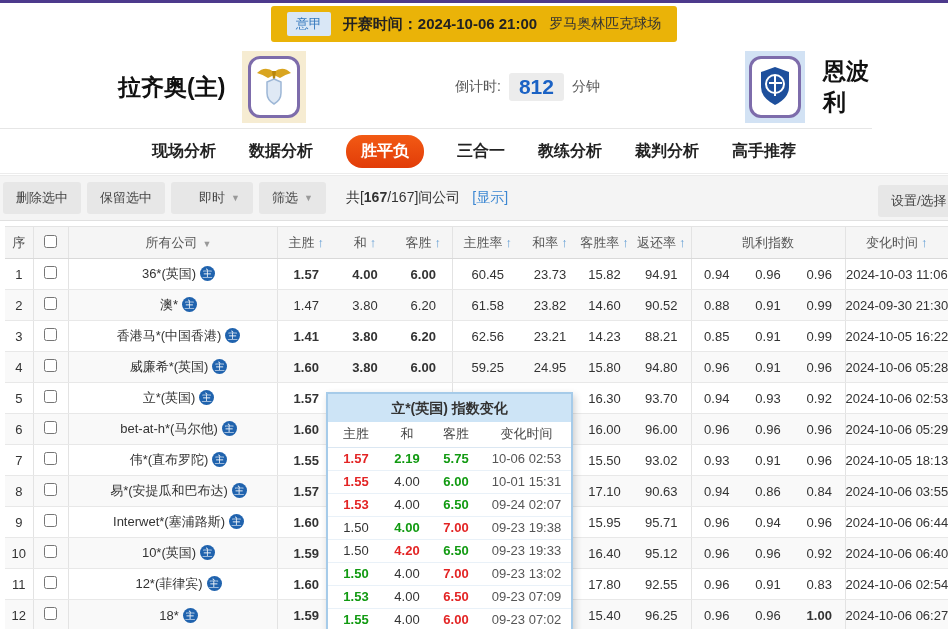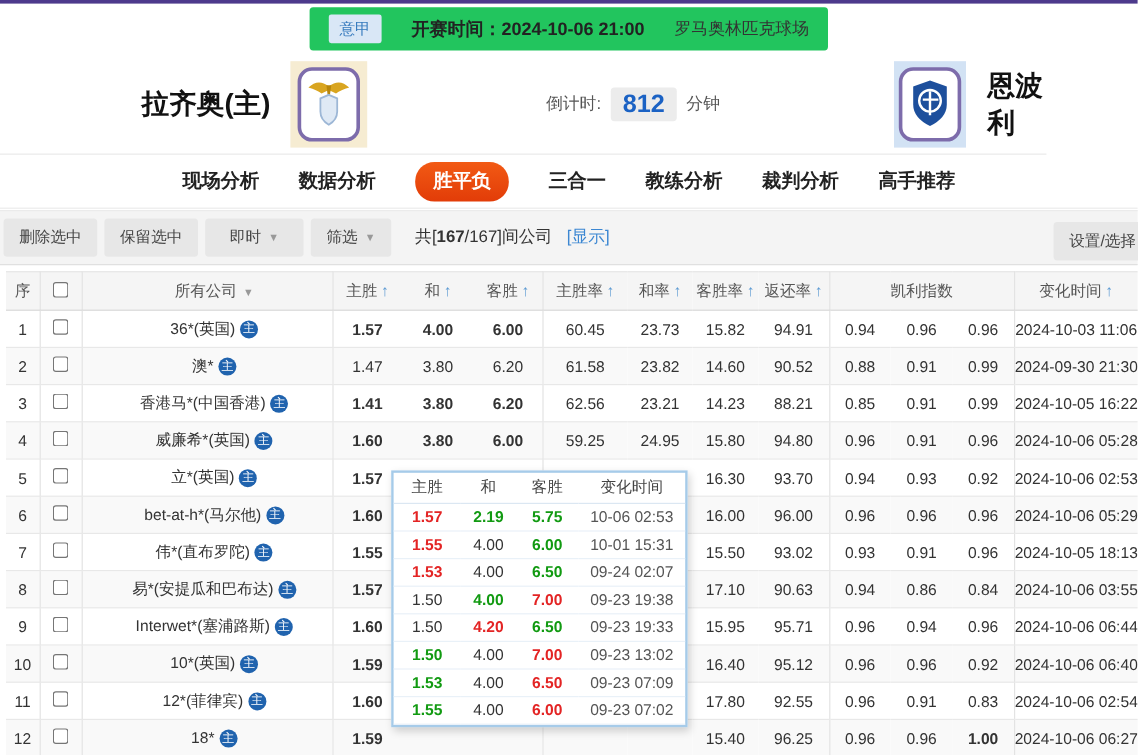--- a/index.html
+++ b/index.html
@@ -5,21 +5,21 @@
   * { margin:0; padding:0; box-sizing:border-box; }
   html,body { width:948px; height:629px; overflow:hidden; background:#fff;
     font-family:"Liberation Sans","DejaVu Sans",sans-serif; color:#333; }
 
   
   #purple-strip { position:absolute; top:0; left:0; width:948px; height:3px; background:#4d3a8c; }
 
   
   #topbar { position:absolute; top:3px; left:0; width:948px; height:42px;
     display:flex; justify-content:center; align-items:center; }
-  #topbar .pill { display:flex; align-items:center; gap:25px; background:#22c55e;
+  #topbar .pill { display:flex; align-items:center; gap:12px; background:#eab308;
     border-radius:3px; padding:6px 16px; }
   .league-chip { background:#d9e7f6; color:#3579bd; font-size:13px; padding:3px 9px; border-radius:2px; }
   .kick { font-size:15px; font-weight:bold; color:#222; }
   .venue { font-size:14px; color:#333; }
 
   
   #match-header { position:absolute; top:45px; left:0; width:872px; height:84px;
     background:#fff; border-bottom:1px solid #e6e6e6; }
   .team-name { position:absolute; top:50%; transform:translateY(-50%);
     font-size:23px; font-weight:bold; color:#111; }
@@ -44,21 +44,21 @@
   .tab { font-size:16px; font-weight:bold; color:#222; cursor:pointer; white-space:nowrap; }
   .tab.active { background:linear-gradient(#f25a14,#e23c08); color:#fff;
     padding:6px 15px; border-radius:16px; }
 
   
   #toolbar { position:absolute; top:175px; left:0; width:948px; height:46px;
     background:#f4f4f4; border-bottom:1px solid #e0e0e0; border-top:1px solid #ebebeb;
     display:flex; align-items:center; padding-left:3px; gap:6px; }
   .tbtn { background:#e7e7e7; border-radius:3px; padding:7px 13px; font-size:13px; color:#444;
     white-space:nowrap; cursor:pointer; }
-  .tdrop { display:inline-flex; align-items:center; justify-content:center; }
+  .tdrop { display:inline-flex; align-items:center; justify-content:flex-end; }
   #instant-dropdown { width:82px; }
   .caret { color:#999; font-size:9px; margin-left:6px; }
   #company-count { margin-left:14px; font-size:14px; color:#333; white-space:nowrap; }
   #company-count b { font-weight:bold; }
   #show-link { color:#3c87d2; font-size:14px; margin-left:6px; cursor:pointer; }
   #settings-btn { position:absolute; left:878px; top:9px; }
 
   
   #odds-table { position:absolute; top:226px; left:5px; width:943px;
     border-collapse:collapse; table-layout:fixed; }
@@ -384,20 +384,21 @@
         <td class="bR">96.25</td>
         <td class="c-n">0.96</td>
         <td class="c-n">0.96</td>
         <td class="c-r bR">1.00</td>
         <td class="time">2024-10-06 06:27</td>
       </tr>
     </tbody>
 </table>
 
 <div id="popup">
+  <div id="popup-title">立*(英国) 指数变化</div>
   <table>
     <colgroup>
         <col style="width:56px">
         <col style="width:46px">
         <col style="width:52px">
         <col style="width:89px">
       </colgroup>
     <thead>
       <tr>
         <th>主胜</th>

